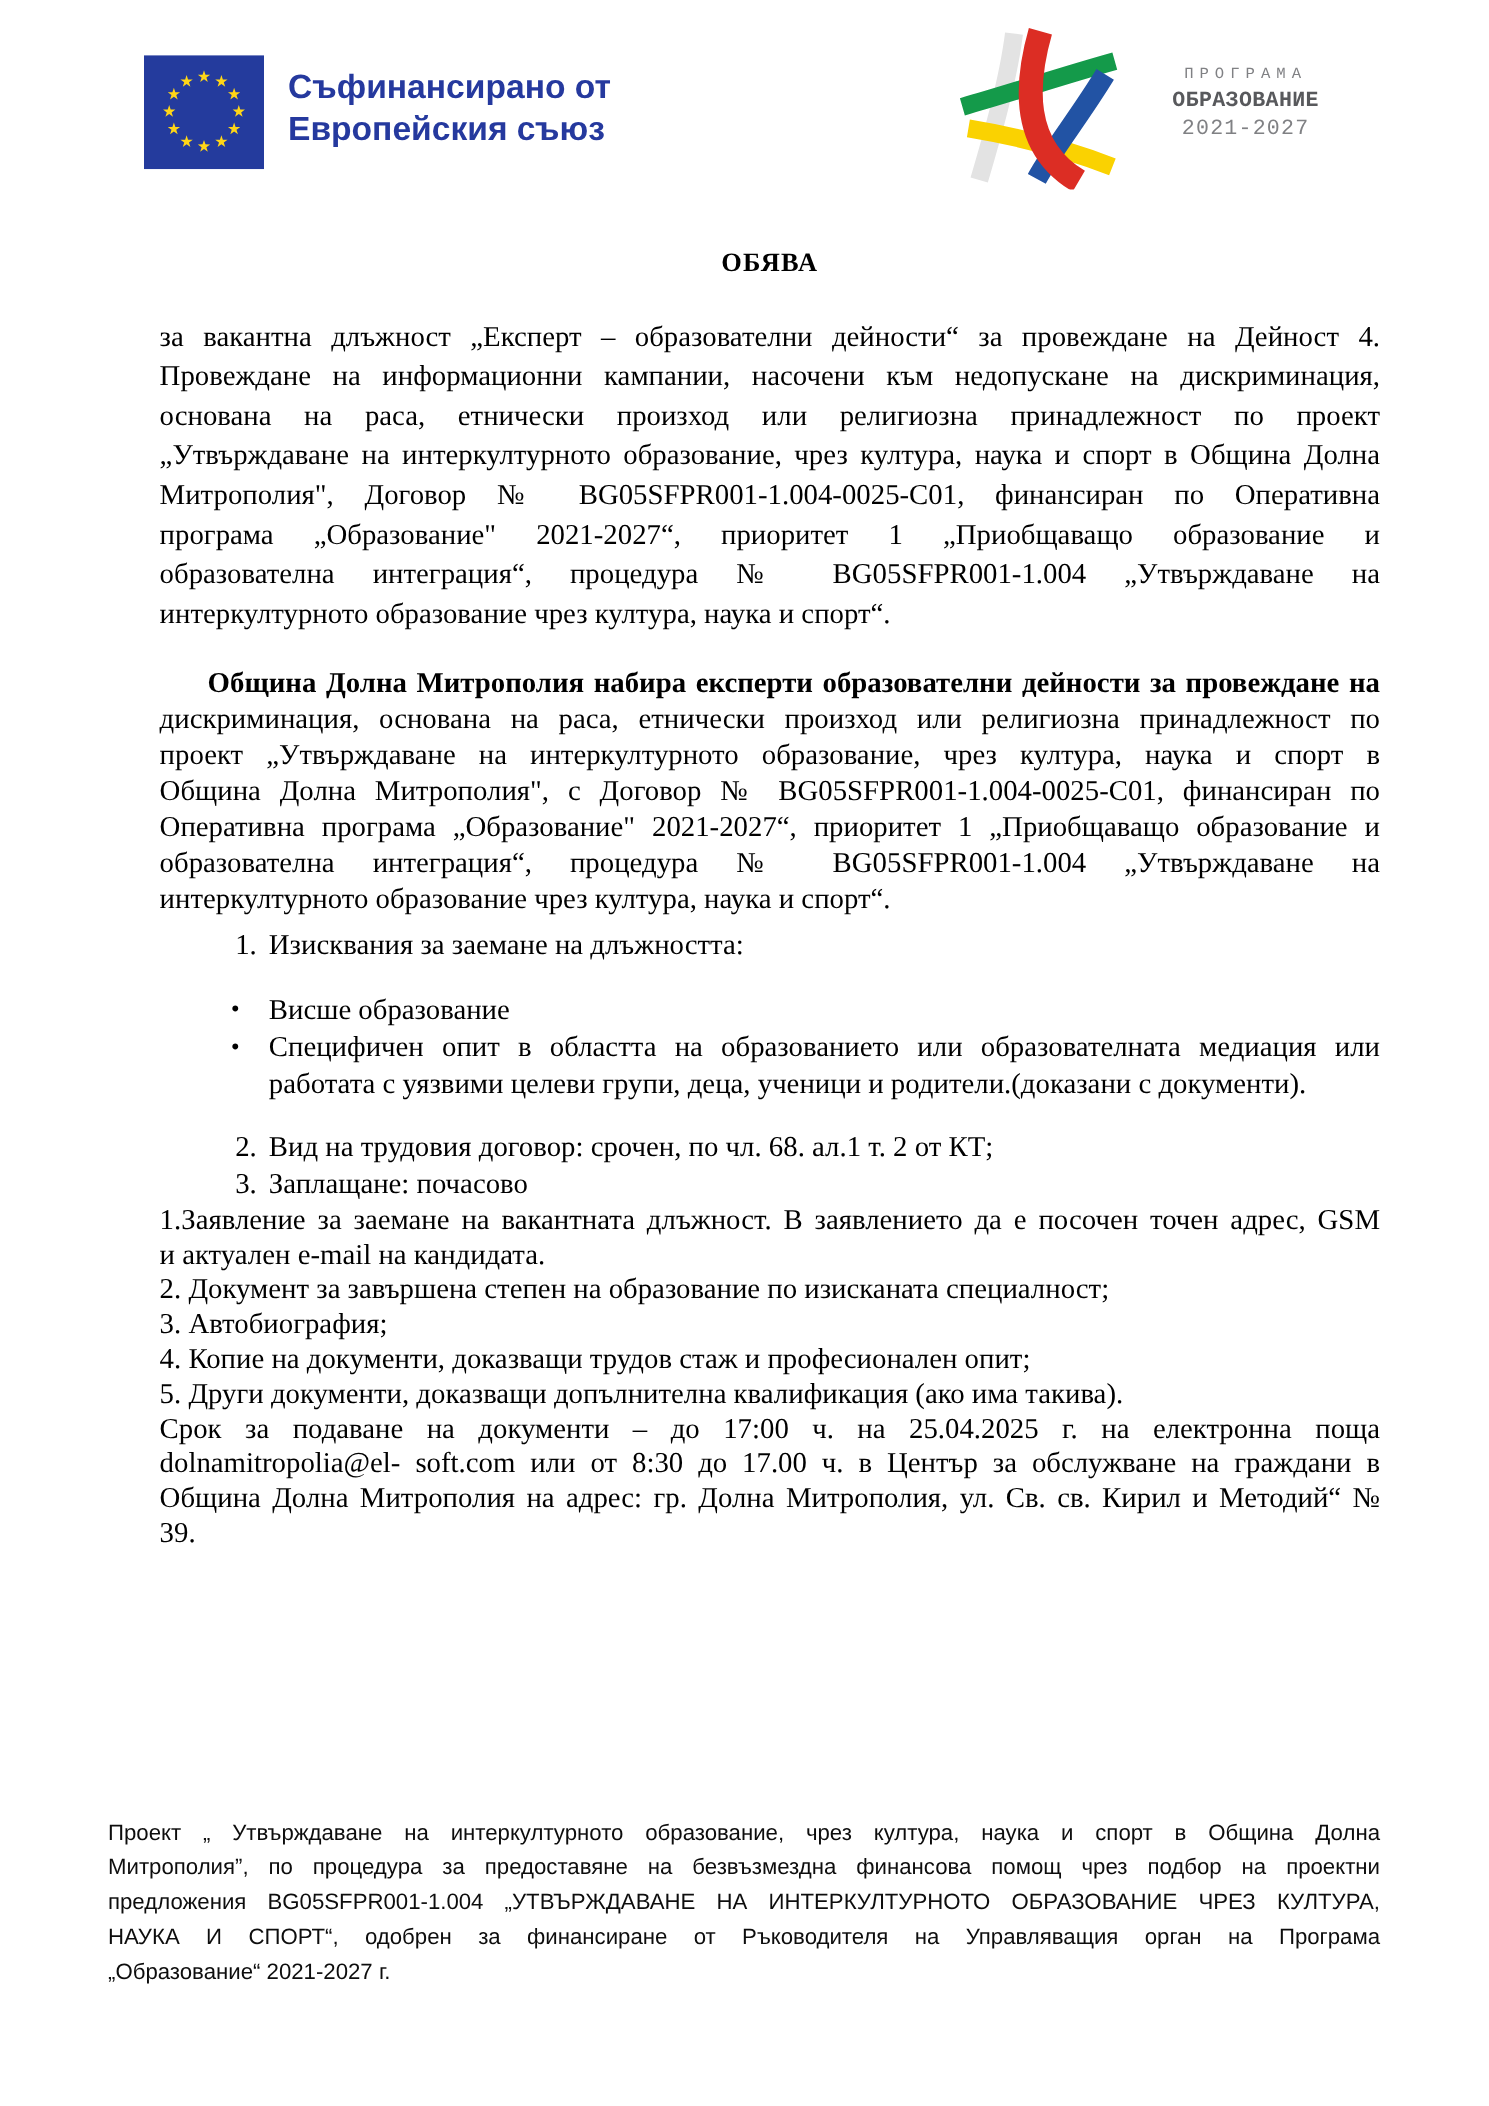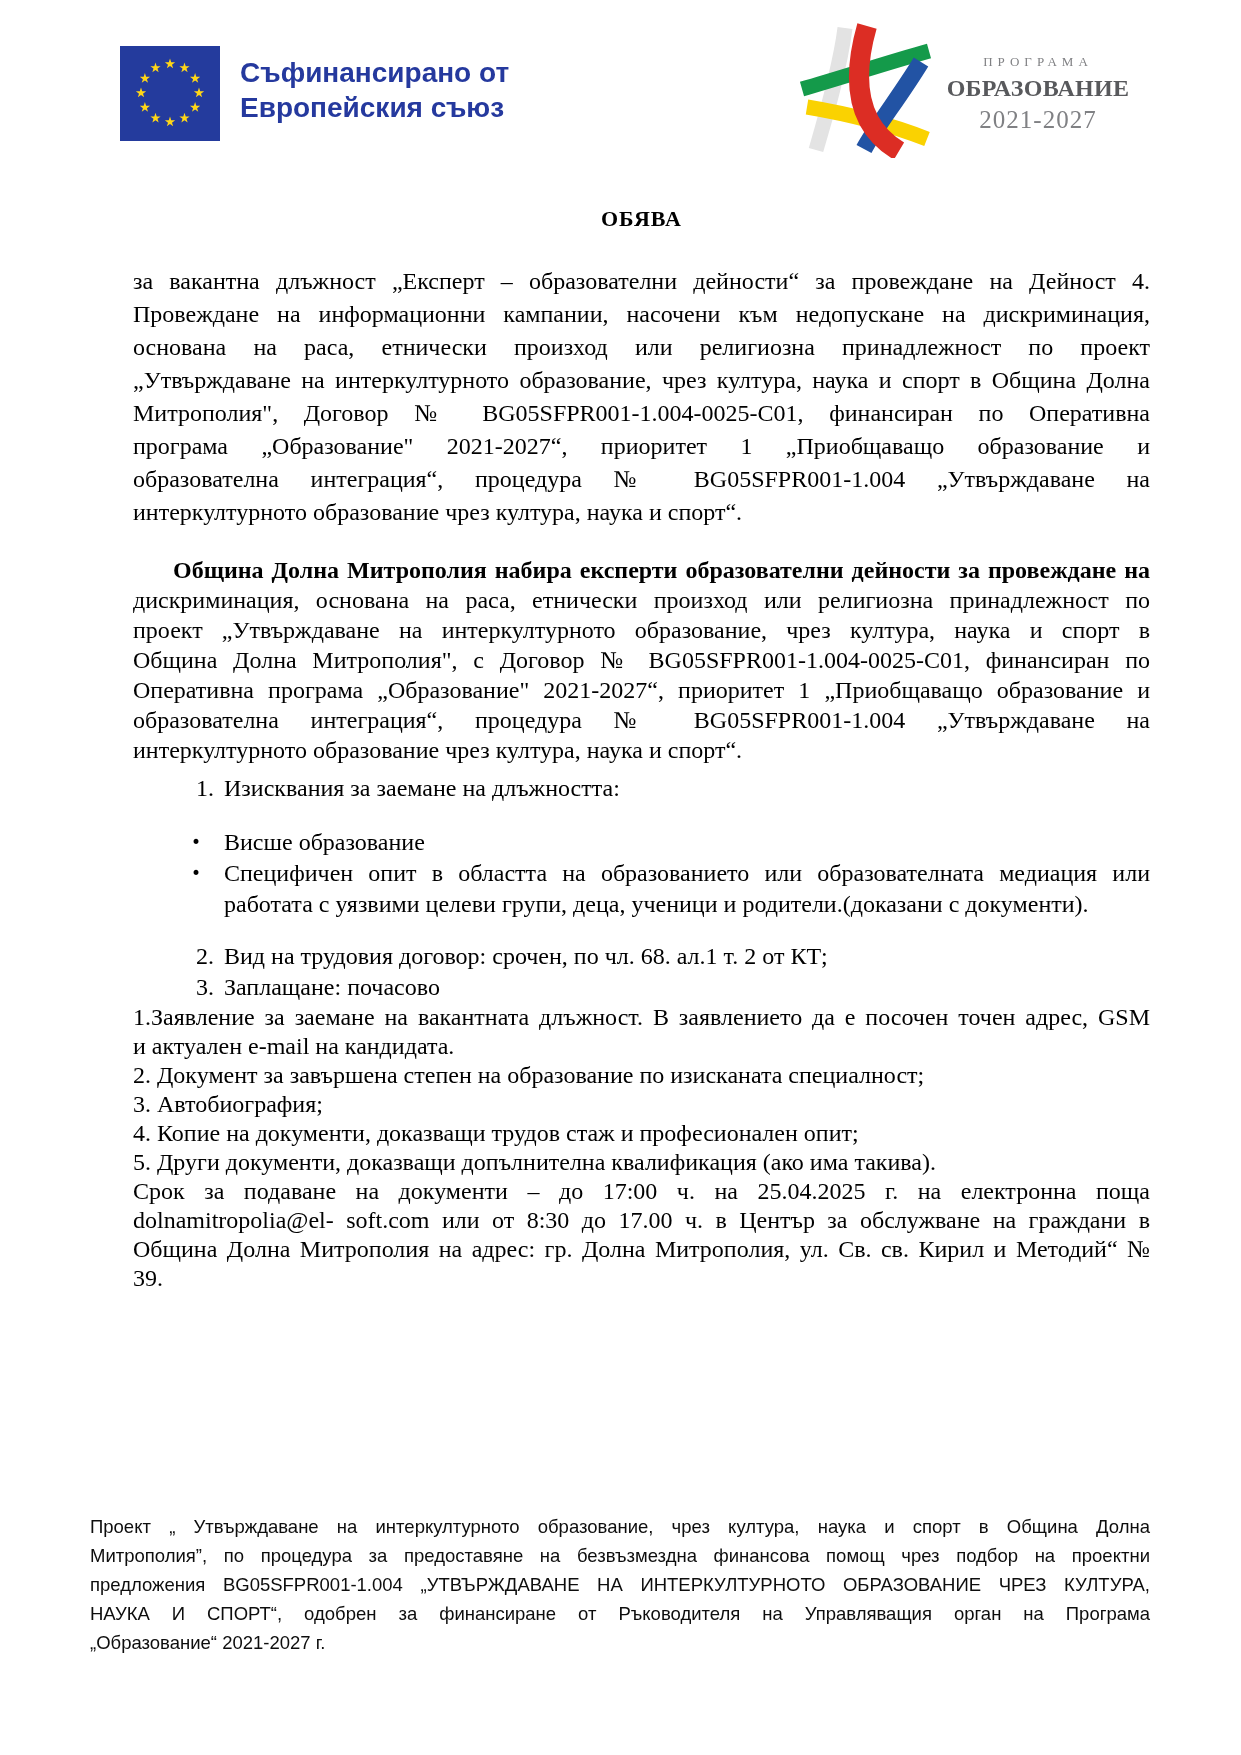--- a/index.html
+++ b/index.html
@@ -9,24 +9,24 @@
   
   .eu-logo{position:absolute;left:120px;top:46px;display:flex;align-items:flex-start;}
   .eu-flag{width:100px;height:95px;display:block;}
   .eu-text{margin-left:20px;padding-top:9px;
            font-family:"Liberation Sans","DejaVu Sans",sans-serif;
            font-weight:bold;font-size:28px;line-height:35px;color:#25399e;}
 
   .prog-logo{position:absolute;left:714px;top:18px;width:412px;height:142px;}
   .prog-mark{position:absolute;left:0;top:0;width:230px;height:140px;}
   .prog-text{position:absolute;left:230px;top:36px;width:188px;text-align:center;
-             font-family:Liberation Serif, serif;color:#808184;}
+             font-family:Liberation Mono, monospace;color:#808184;}
   .pt1{font-size:13px;letter-spacing:5px;}
-  .pt2{font-size:24px;font-weight:bold;color:#58595c;margin-top:5px;letter-spacing:.3px;}
-  .pt3{font-size:25px;margin-top:4px;letter-spacing:1px;}
+  .pt2{font-size:18px;font-weight:bold;color:#58595c;margin-top:5px;letter-spacing:.3px;}
+  .pt3{font-size:18px;margin-top:4px;letter-spacing:1px;}
 
   
   main{position:absolute;left:133px;top:0;width:1017px;font-size:24px;line-height:33px;}
   h1.title{margin:205px 0 0;font-size:22px;line-height:28px;font-weight:bold;
            text-align:center;letter-spacing:1px;}
 
   .jlines .jline{text-align:justify;text-align-last:justify;}
   .jlines .jline:last-child{text-align-last:auto;}
 
   .p1{margin-top:32px;line-height:33px;}

